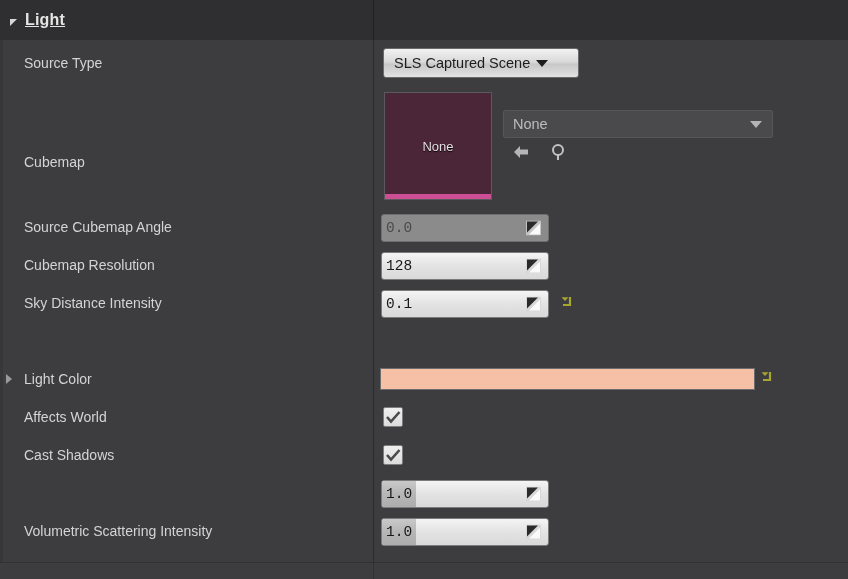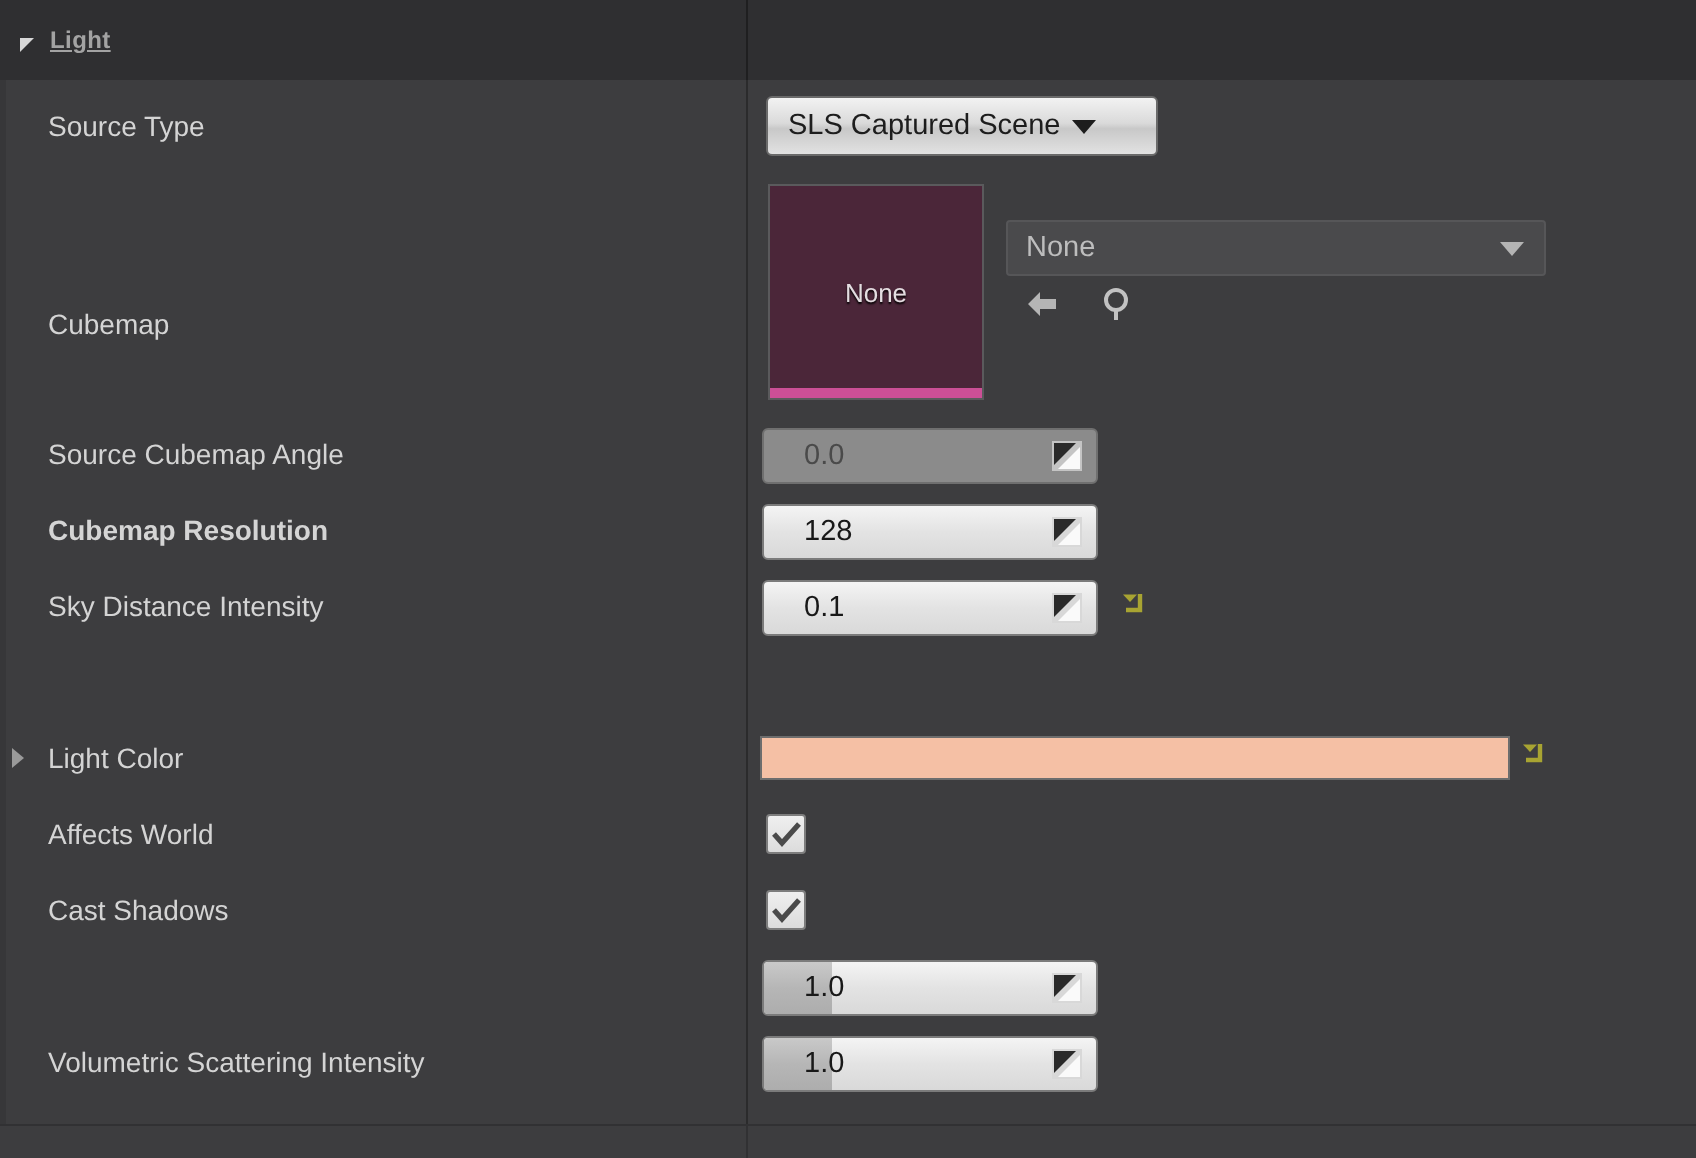--- a/index.html
+++ b/index.html
@@ -32,22 +32,22 @@
   .cat-header .tri-open {
     width: 0; height: 0;
     border-left: 7px solid #d8d8d8;
     border-bottom: 7px solid transparent;
     border-top: 0;
     margin-right: 8px;
     margin-top: 5px;
     transform: rotate(0deg);
   }
   .cat-title {
-    color: #a3a3a3;
-    font-size: 12px;
+    color: #e5e5e5;
+    font-size: 16px;
     font-weight: bold;
     letter-spacing: 0.2px;
     text-decoration: underline;
   }
   .cat-header-divider {
     position: absolute;
     left: 373px; top: 0;
     width: 1px; height: 40px;
     background: #1f1f20;
   }
@@ -191,21 +191,22 @@
   }
   .num-fill {
     position: absolute;
     left: 0; top: 0;
     height: 100%;
     background: linear-gradient(to bottom, #c9c9c9 0%, #b6b6b6 50%, #adadad 100%);
   }
   .num-text {
     position: relative;
     z-index: 2;
-    padding-left: 20px;
+    padding-left: 4px;
+    font-family: Liberation Mono, monospace;
   }
   .num-spin {
     position: absolute;
     right: 7px; top: 50%;
     transform: translateY(-50%);
     width: 15px; height: 15px;
     z-index: 2;
   }
 
   
@@ -306,21 +307,21 @@
         <span class="num-text">0.0</span>
         <svg class="num-spin" viewBox="0 0 15 15">
           <rect x="0" y="0" width="15" height="15" fill="#c4c4c4"></rect>
           <path d="M1 1 L12 1 L1 12 Z" fill="#2a2a2a"></path>
           <path d="M14 14 L14 3 L3 14 Z" fill="#fafafa"></path>
         </svg>
       </div>
     </div>
 
     <div class="row" style="top:206px;height:38px;">
-      <span class="row-label" style="top:11px;font-weight:bold;">Cubemap Resolution</span>
+      <span class="row-label" style="top:11px;">Cubemap Resolution</span>
       <div class="num-field" style="left:381px; top:6px; width:168px;text-align:right;">
         <span class="num-text">128</span>
         <svg class="num-spin" viewBox="0 0 15 15">
           <rect x="0" y="0" width="15" height="15" fill="#d8d8d8"></rect>
           <path d="M1 1 L12 1 L1 12 Z" fill="#2a2a2a"></path>
           <path d="M14 14 L14 3 L3 14 Z" fill="#fafafa"></path>
         </svg>
       </div>
     </div>
 

